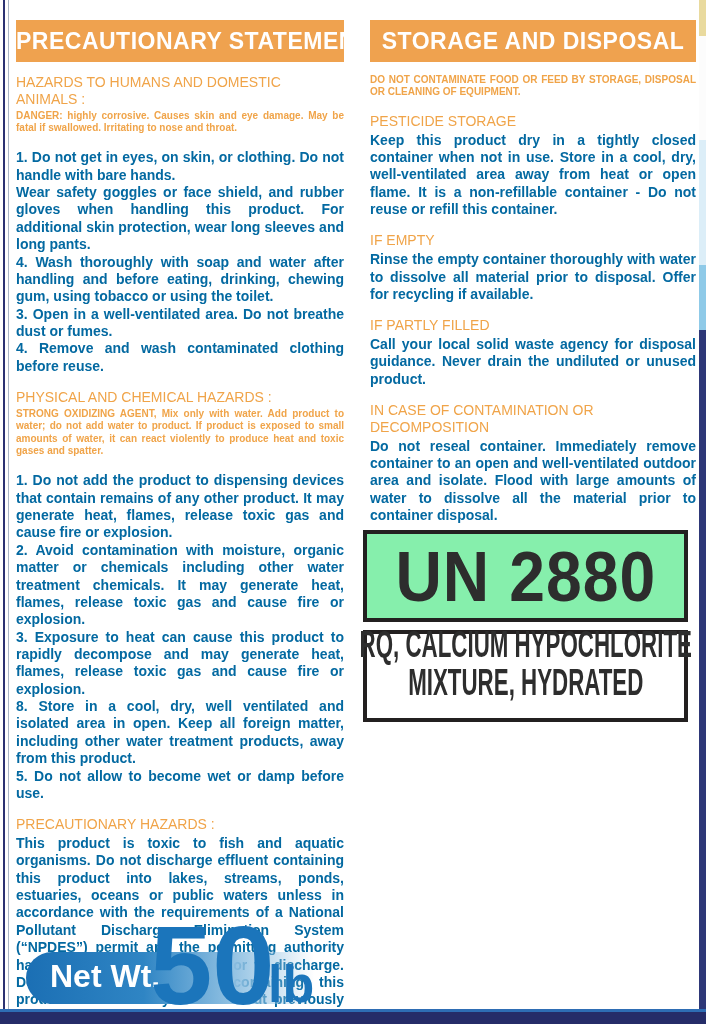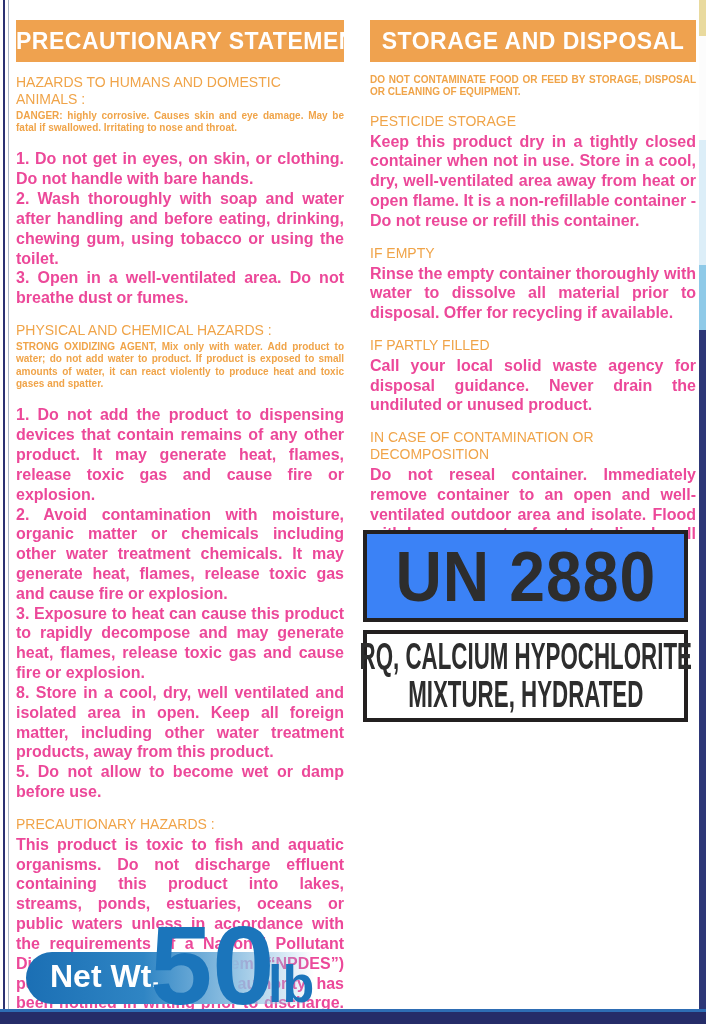--- a/index.html
+++ b/index.html
@@ -36,39 +36,39 @@
   .heading{
     color:#F0A449;font-weight:400;font-size:14px;
     line-height:1.2;margin:14px 0 2px 0;
   }
   .heading.first{margin-top:0;}
   .lead{
     color:#F0A449;font-weight:700;font-size:10px;
     line-height:1.24;text-align:justify;
   }
   .body-text{
-    color:#ec4899;font-weight:700;font-size:16px;
+    color:#0369a1;font-weight:700;font-size:14px;
     line-height:1.24;text-align:justify;
   }
   .gap{margin-top:15px;}
 
   
   .un-placard{
     position:absolute;left:363px;top:530px;width:325px;height:92px;
-    background:#3b82f6;border:4px solid #232020;box-sizing:border-box;
+    background:#86efac;border:4px solid #232020;box-sizing:border-box;
     display:flex;align-items:center;justify-content:center;
   }
   .un-text{
     font-size:63px;font-weight:700;color:#2D2D2D;letter-spacing:1px;
     transform:scale(1.02,1.12);white-space:nowrap;
   }
   .ship-placard{
     position:absolute;left:363px;top:630px;width:325px;height:92px;
     background:#ffffff;border:4px solid #232020;box-sizing:border-box;
-    display:flex;align-items:center;justify-content:center;
+    display:flex;justify-content:center;
   }
   .ship-text{
     font-size:31px;font-weight:700;color:#2D2D2D;text-align:center;
     line-height:1.02;transform:scale(0.72,1.18);white-space:nowrap;
   }
 
   
   .netwt-pill{
     position:absolute;left:26px;top:952px;width:310px;height:52px;
     border-radius:26px;
@@ -95,22 +95,24 @@
   <div class="edge-navy"></div>
   <div class="edge-gray"></div>
 
   <div class="col col-left">
     <div class="col-header">PRECAUTIONARY STATEMENTS</div>
     <div class="content">
       <p class="heading first">HAZARDS TO HUMANS AND DOMESTIC ANIMALS :</p>
       <p class="lead">DANGER: highly corrosive. Causes skin and eye damage. May be fatal if swallowed. Irritating to nose and throat.</p>
       <div class="gap"></div>
       <p class="body-text">1. Do not get in eyes, on skin, or clothing. Do not handle with bare hands.</p>
-      <p class="body-text">2. Wash thoroughly with soap and water after handling and before eating, drinking, chewing gum, using tobacco or using the toilet.</p>
+      <p class="body-text">Wear safety goggles or face shield, and rubber gloves when handling this product. For additional skin protection, wear long sleeves and long pants.</p>
+      <p class="body-text">4. Wash thoroughly with soap and water after handling and before eating, drinking, chewing gum, using tobacco or using the toilet.</p>
       <p class="body-text">3. Open in a well-ventilated area. Do not breathe dust or fumes.</p>
+      <p class="body-text">4. Remove and wash contaminated clothing before reuse.</p>
 
       <p class="heading">PHYSICAL AND CHEMICAL HAZARDS :</p>
       <p class="lead">STRONG OXIDIZING AGENT, Mix only with water. Add product to water; do not add water to product. If product is exposed to small amounts of water, it can react violently to produce heat and toxic gases and spatter.</p>
       <div class="gap"></div>
       <p class="body-text">1. Do not add the product to dispensing devices that contain remains of any other product. It may generate heat, flames, release toxic gas and cause fire or explosion.</p>
       <p class="body-text">2. Avoid contamination with moisture, organic matter or chemicals including other water treatment chemicals. It may generate heat, flames, release toxic gas and cause fire or explosion.</p>
       <p class="body-text">3. Exposure to heat can cause this product to rapidly decompose and may generate heat, flames, release toxic gas and cause fire or explosion.</p>
       <p class="body-text">8. Store in a cool, dry, well ventilated and isolated area in open. Keep all foreign matter, including other water treatment products, away from this product.</p>
       <p class="body-text">5. Do not allow to become wet or damp before use.</p>
 

